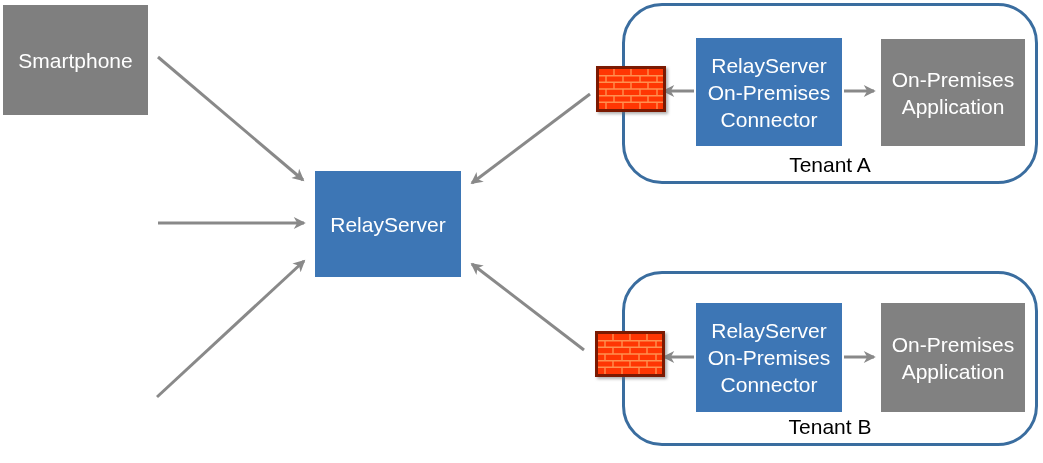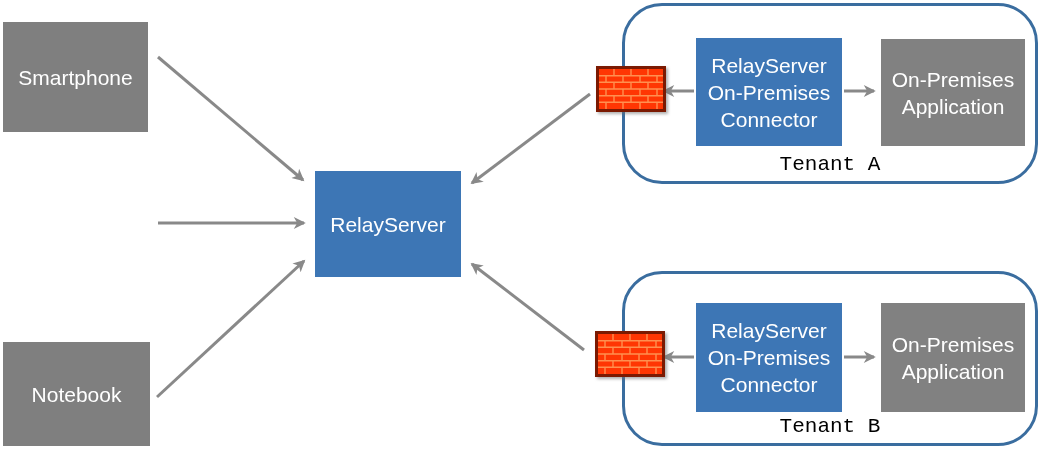--- a/index.html
+++ b/index.html
@@ -62,21 +62,20 @@
   .tenant-label {
     position: absolute;
     bottom: 3px;
     left: 0;
     width: 100%;
     text-align: center;
     color: var(--tenant-label-text);
     font-size: 21px;
     line-height: 27px;
     font-weight: 500;
-    font-family: Liberation Mono, monospace;
   }
   .firewall {
     position: absolute;
     z-index: 4;
     filter: drop-shadow(2px 2px 1.5px rgba(110,110,110,0.55));
   }
   .firewall .brick-bg { fill: var(--firewall-brick); stroke: var(--firewall-border); stroke-width: 3; }
   .firewall .mortar { stroke: var(--firewall-mortar); stroke-width: 1.4; }
 </style>
 </head>
@@ -101,25 +100,22 @@
     <line x1="844" y1="357" x2="874" y2="357" marker-end="url(#ah)"></line>
   </svg>
 
   <div class="tenant" style="left:622px; top:3px; width:416px; height:181px;">
     <div class="tenant-label">Tenant A</div>
   </div>
   <div class="tenant" style="left:622px; top:271px; width:416px; height:175px;">
     <div class="tenant-label">Tenant B</div>
   </div>
 
-  <div class="node client" style="left:3px; top:22px; width:145px; height:110px;">
+  <div class="node client" style="left:3px; top:5px; width:145px; height:110px;">
     <span>Smartphone</span>
-  </div>
-  <div class="node client" style="left:3px; top:342px; width:147px; height:104px;">
-    <span>Notebook</span>
   </div>
 
   <div class="node relay" style="left:315px; top:171px; width:146px; height:106px;">
     <span>RelayServer</span>
   </div>
 
   <svg class="firewall" style="left:596px; top:66px;" width="70" height="46" viewBox="0 0 70 46">
     <rect class="brick-bg" x="1.5" y="1.5" width="67" height="43"></rect>
     <g class="mortar">
       <line x1="3" y1="9.7" x2="67" y2="9.7"></line>

